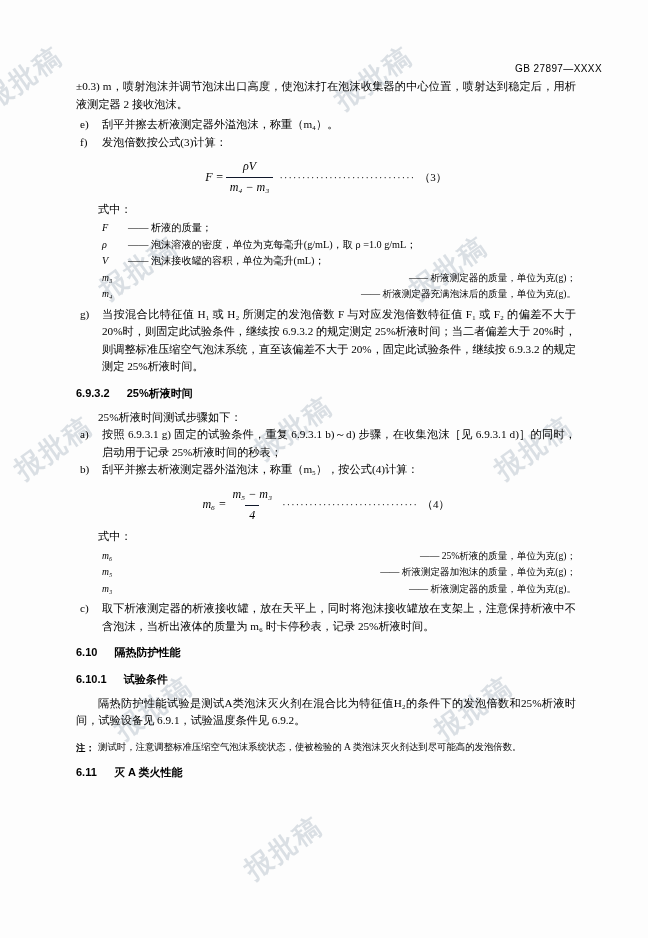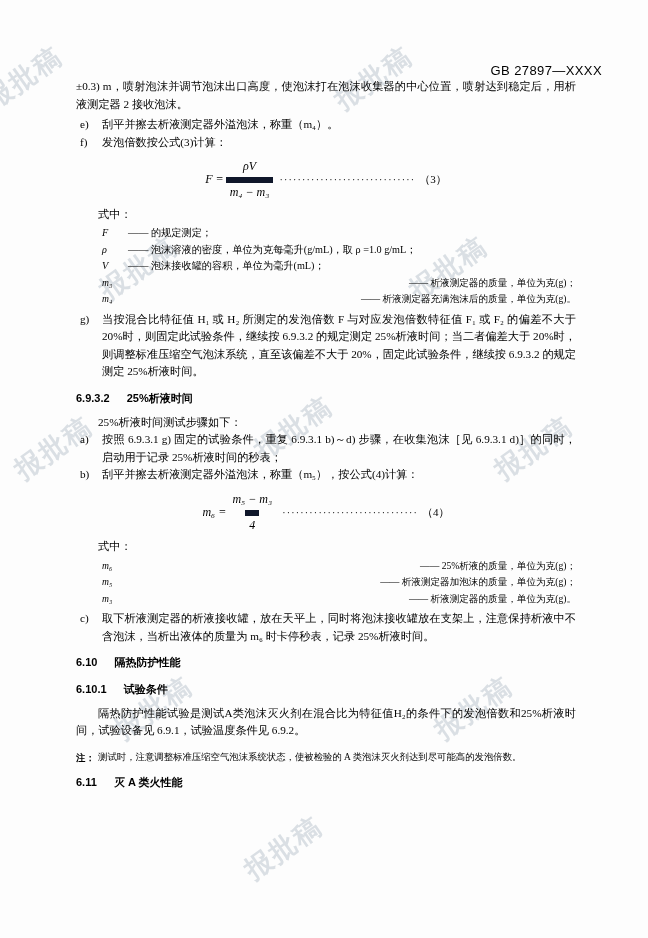--- a/index.html
+++ b/index.html
@@ -45,21 +45,21 @@
 
   .content {
     position: relative;
     z-index: 2;
   }
   .hdr {
     position: absolute;
     top: 63px;
     right: 46px;
     font-family: "Liberation Sans", "DejaVu Sans", sans-serif;
-    font-size: 13px;
+    font-size: 10px;
     letter-spacing: 0.4px;
     color: #000;
   }
   .body {
     position: absolute;
     left: 76px;
     top: 78px;
     width: 500px;
     font-size: 11.2px;
     line-height: 17.6px;
@@ -100,21 +100,21 @@
     align-items: center;
   }
   .frac {
     display: inline-flex;
     flex-direction: column;
     align-items: center;
     vertical-align: middle;
     margin: 0 2px;
   }
   .frac .num { padding: 0 4px 1px 4px; }
-  .frac .den { padding: 1px 4px 0 4px; border-top: 6px solid #0f172a; }
+  .frac .den { padding: 1px 4px 0 4px; border-top: 1px solid #0f172a; }
   .dots {
     letter-spacing: 1.2px;
     font-style: normal;
     font-size: 10px;
     margin: 0 4px;
   }
   .eqno { font-style: normal; font-size: 11px; }
 
   .deflist { margin-top: 2px; }
   .defline {
@@ -201,21 +201,21 @@
         <span class="dots">······························</span>
         <span class="eqno">（3）</span>
       </span>
     </div>
 
     <p class="ind1">式中：</p>
 
     <div class="deflist">
       <div class="defline">
         <span class="sym">F</span>
-        <span>—— 的规定测定；</span>
+        <span>—— 析液的质量；</span>
       </div>
       <div class="defline">
         <span class="sym">ρ</span>
         <span>—— 泡沫溶液的密度，单位为克每毫升(g/mL)，取 ρ =1.0 g/mL；</span>
       </div>
       <div class="defline">
         <span class="sym">V</span>
         <span>—— 泡沫接收罐的容积，单位为毫升(mL)；</span>
       </div>
       <div class="defline small">

